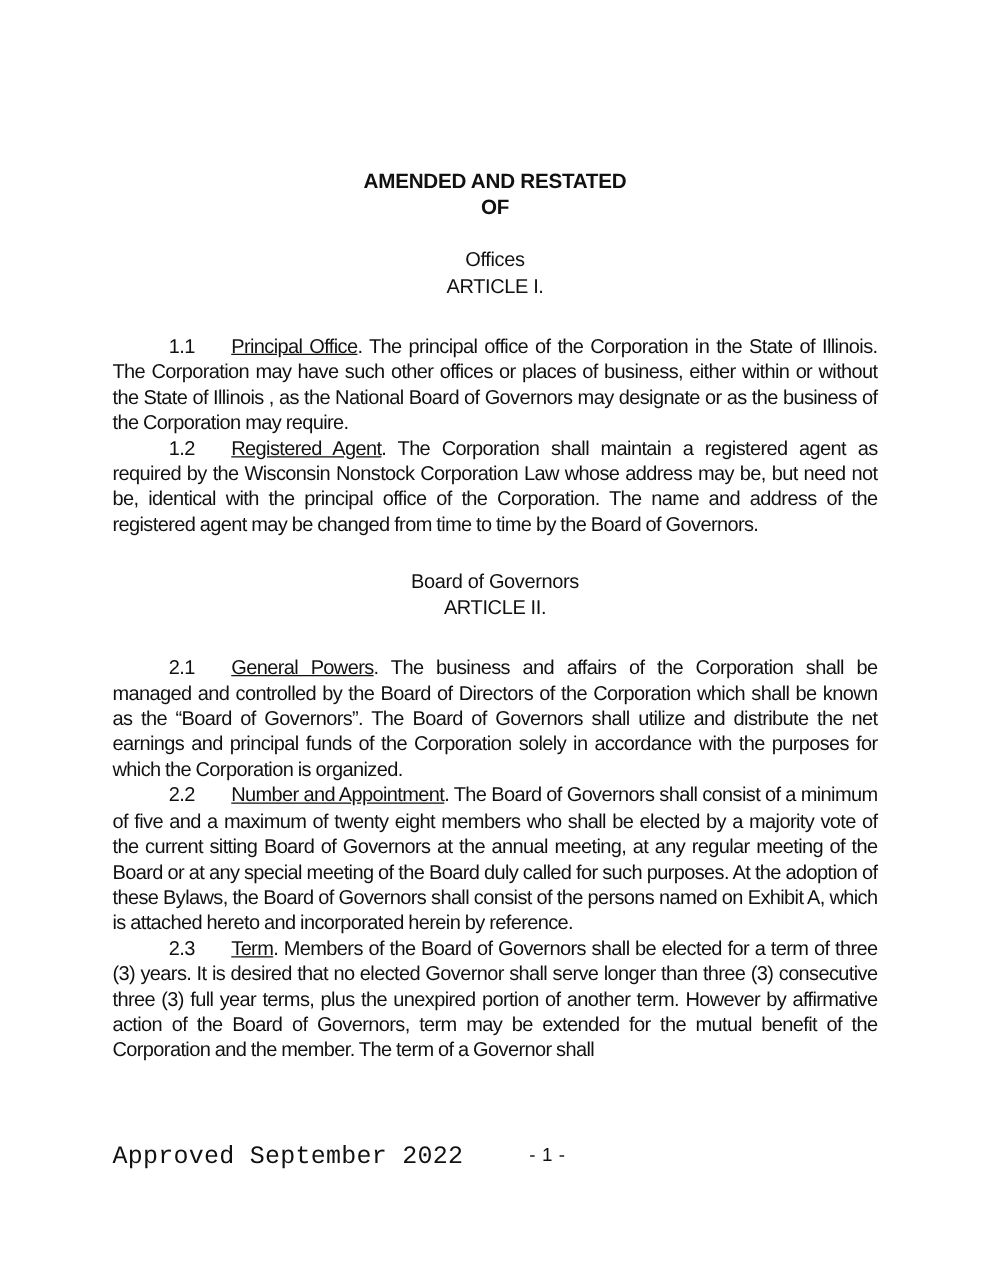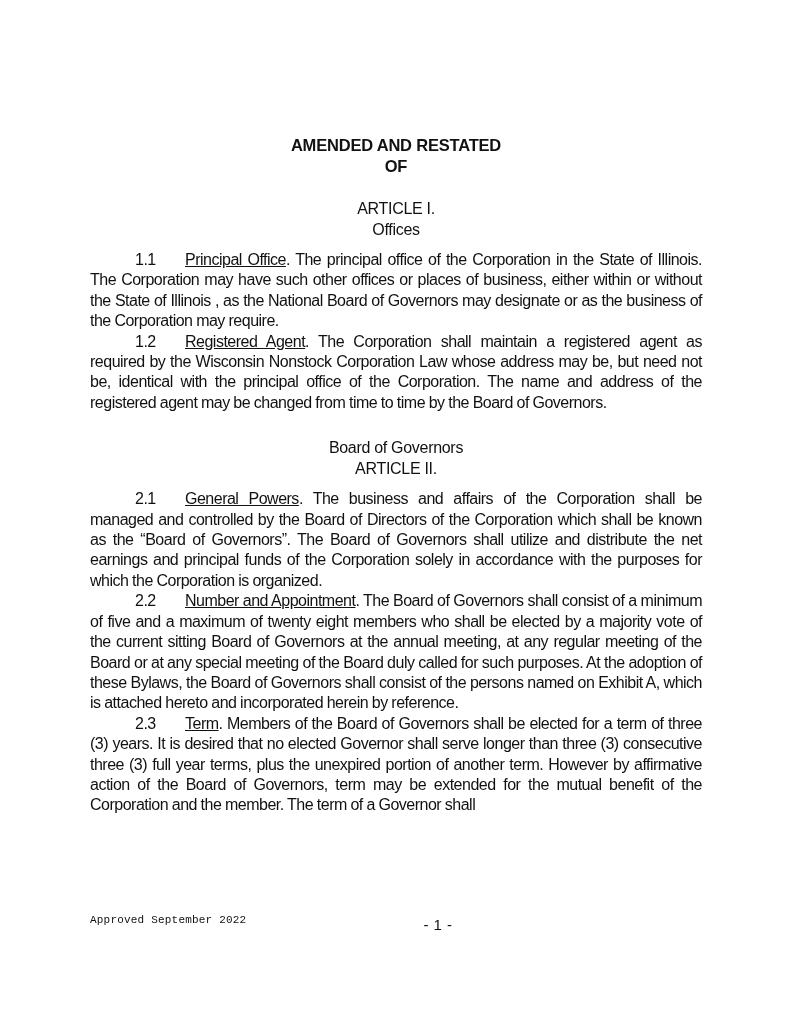--- a/index.html
+++ b/index.html
@@ -44,36 +44,36 @@
   .article-heading.second { margin-top: 24px; }
   p.section {
     margin: 0;
     text-align: justify;
     text-indent: 45px;
     font-size: 16px;
     line-height: 20.4px;
     letter-spacing: -0.5px;
     word-spacing: -0.3px;
   }
-  p.section.after-heading { margin-top: 10px; }
+  p.section.after-heading { margin-top: 28px; }
   p.section.follow { margin-top: 0; }
   .sec-num {
     display: inline-block;
     width: 50px;
     text-indent: 0;
   }
   .sec-title {
     text-decoration: underline;
   }
   .footer-note {
     position: absolute;
     left: 90px;
     top: 914px;
     font-family: "Liberation Mono", monospace;
-    font-size: 11px;
+    font-size: 20px;
     letter-spacing: 0.2px;
     white-space: pre;
   }
   .page-number {
     position: absolute;
     left: 408px;
     top: 916px;
     width: 60px;
     text-align: center;
     font-size: 15px;
@@ -87,22 +87,22 @@
 <div class="page">
   <div class="content">
 
     <div class="title-block">
       <div>AMENDED AND RESTATED</div>
       <div>OF</div>
     </div>
 
     <div class="article">
       <div class="article-heading first">
+        <div>Offices</div>
         <div>ARTICLE I.</div>
-        <div>Offices</div>
       </div>
 
       <p class="section after-heading"><span class="sec-num">1.1</span><span class="sec-title">Principal Office</span><span class="sec-body">.  The principal office of the Corporation in the State of Illinois. The Corporation may have such other offices or places of business, either within or without the State of Illinois , as the National Board of Governors may designate or as the business of the Corporation may require.</span></p>
 
       <p class="section follow"><span class="sec-num">1.2</span><span class="sec-title">Registered Agent</span><span class="sec-body">. The Corporation shall maintain a registered agent as required by the Wisconsin Nonstock Corporation Law whose address may be, but need not be, identical with the principal office of the Corporation. The name and address of the registered agent may be changed from time to time by the Board of Governors.</span></p>
     </div>
 
     <div class="article">
       <div class="article-heading second">
         <div>Board of Governors</div>

